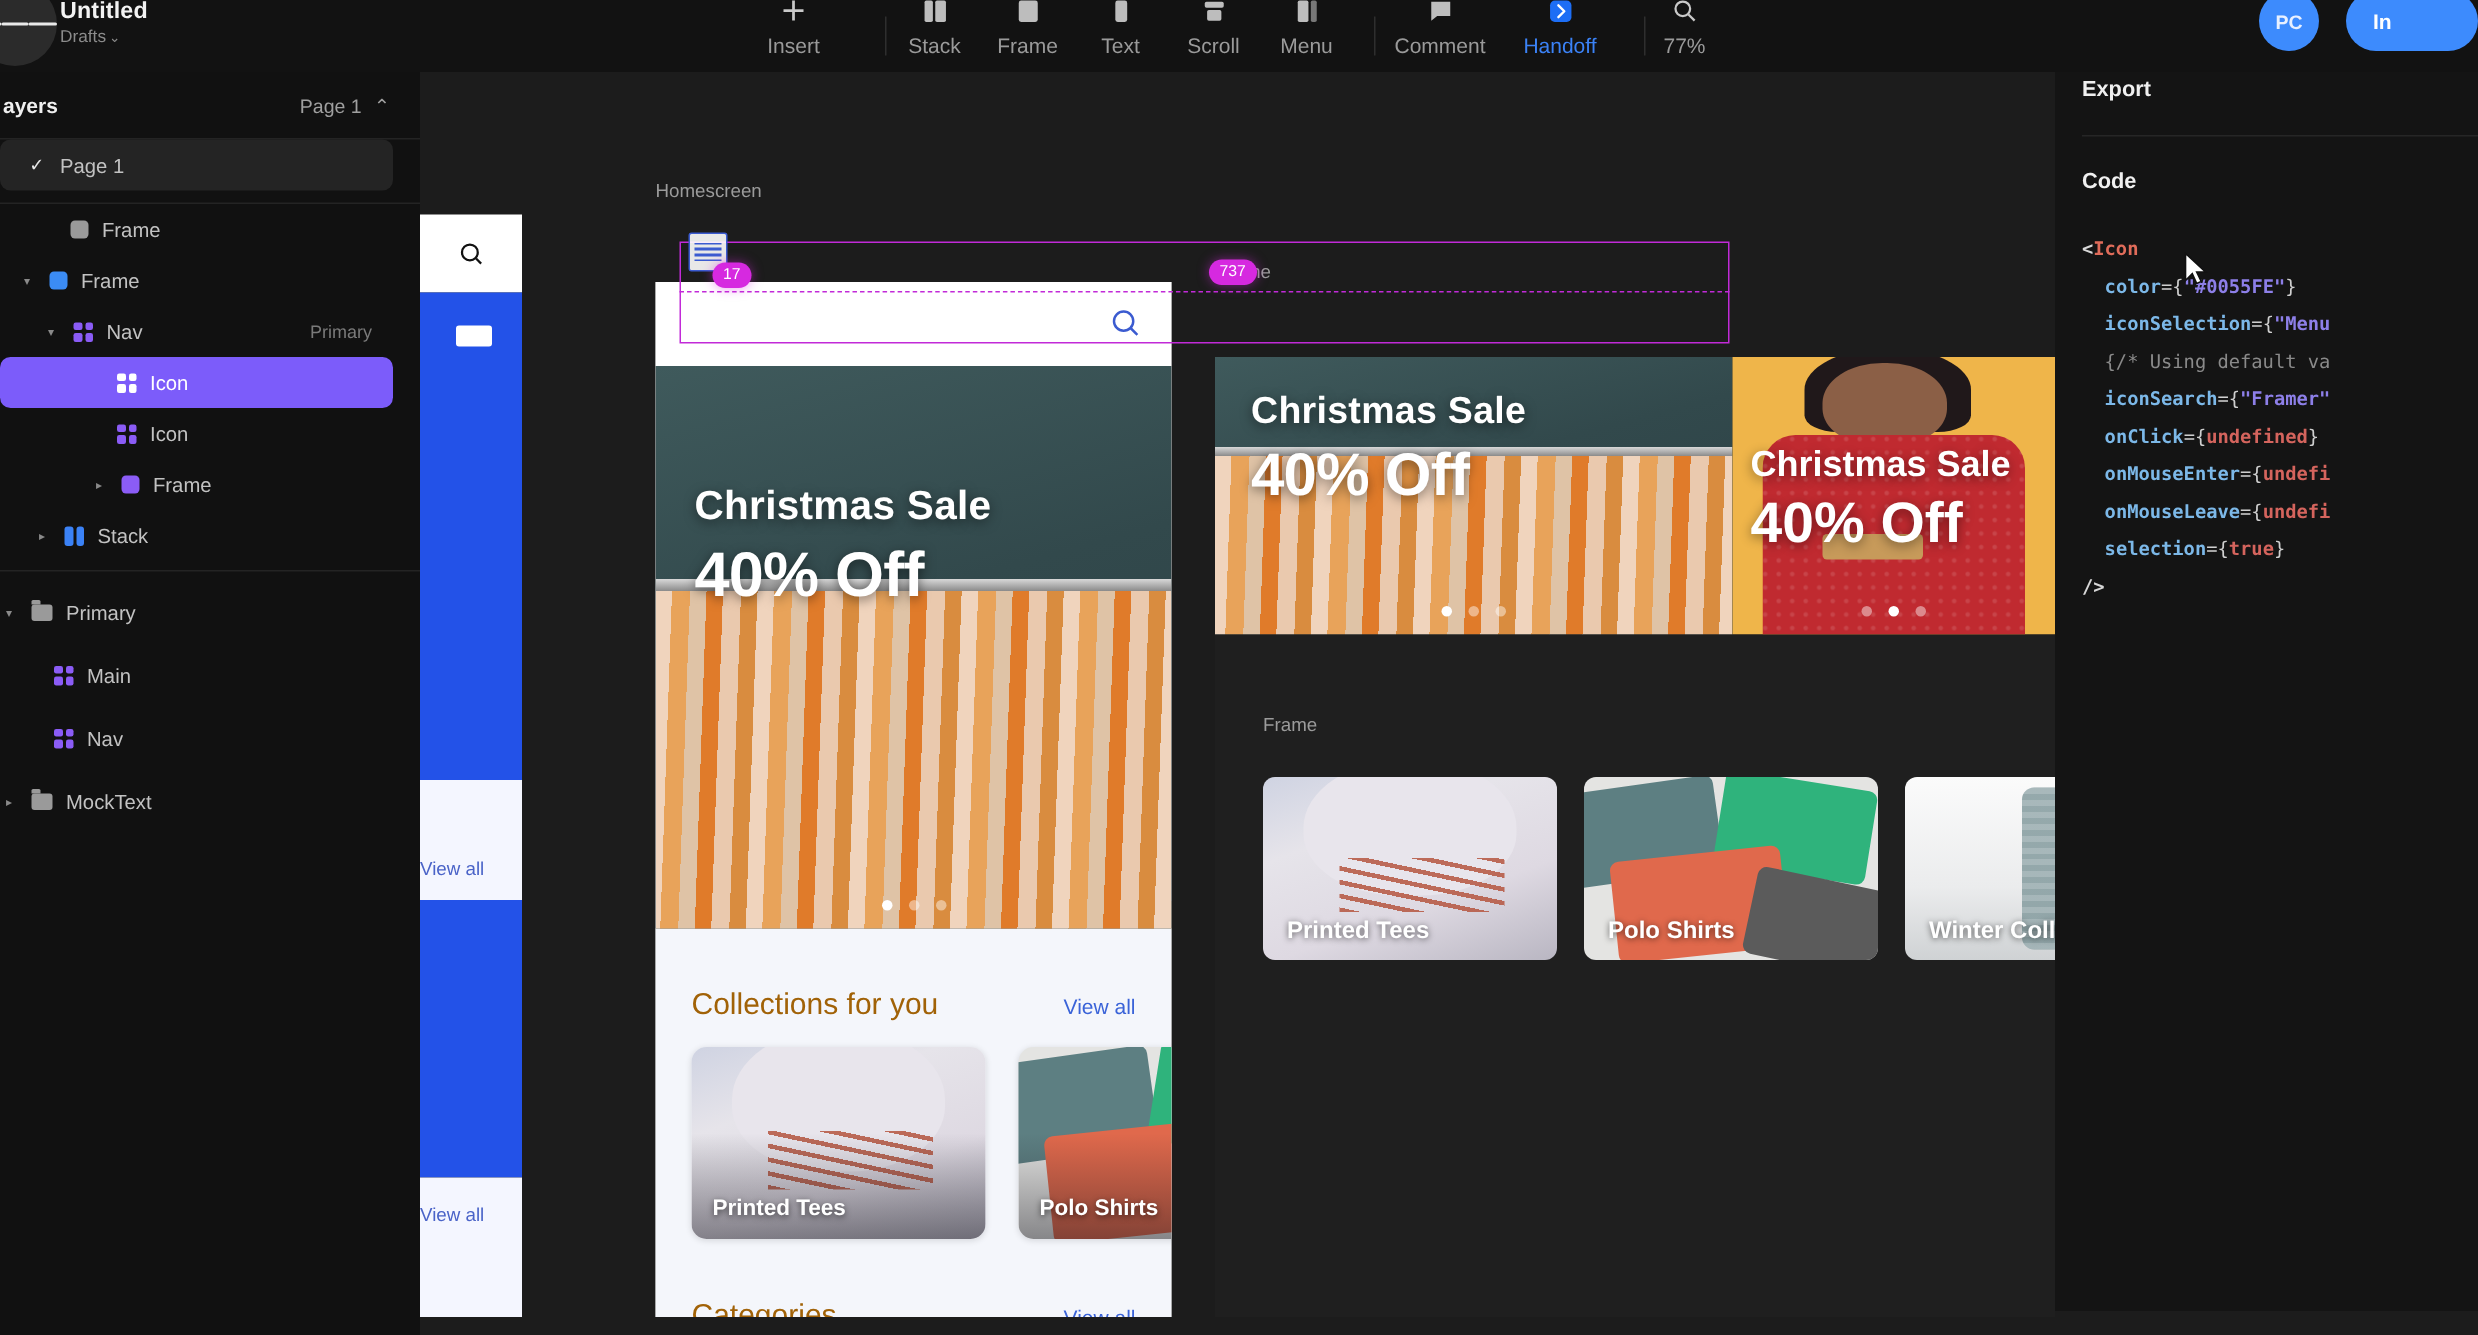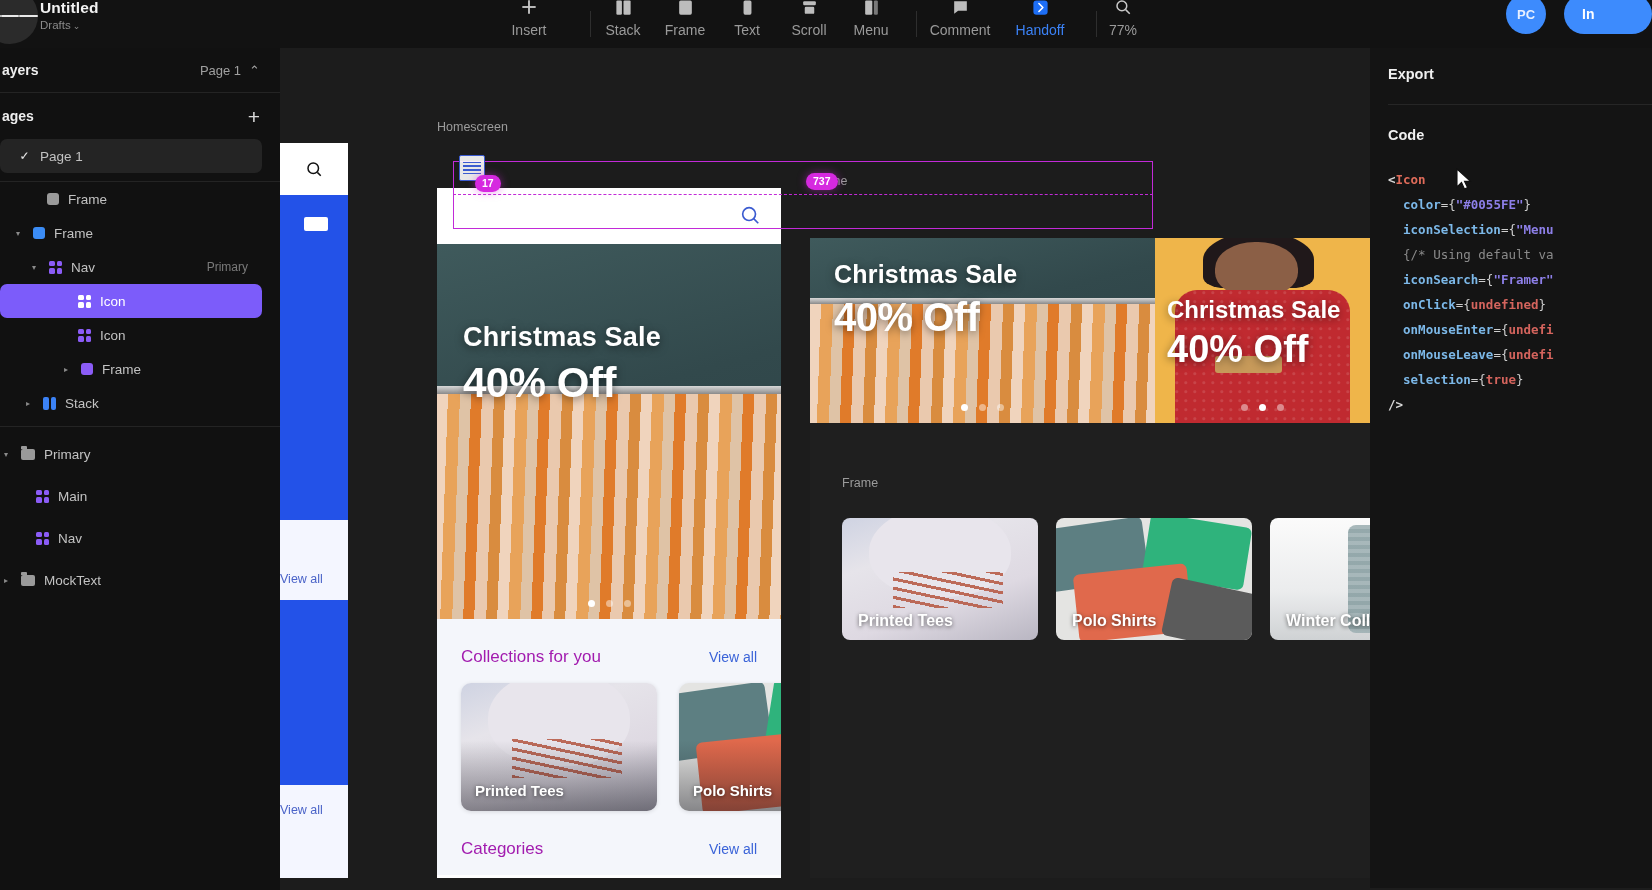--- a/index.html
+++ b/index.html
@@ -137,21 +137,21 @@
   .hero-txt .t1 { font-size: 27px; font-weight: 700; color: #fff; letter-spacing: .2px; }
   .hero-txt .t2 { font-size: 42px; font-weight: 700; color: #fff; margin-top: 6px; letter-spacing: -.5px; }
   .dots { position: absolute; bottom: 12px; left: 0; right: 0;
           display: flex; justify-content: center; gap: 11px; z-index: 4; }
   .dots i { width: 7px; height: 7px; border-radius: 50%; background: rgba(255,255,255,.45); display:block; }
   .dots i.on { background: #fff; }
 
   .sheet { background: #f4f6fb; padding: 0 24px; }
   .sec-row { display: flex; align-items: baseline; justify-content: space-between;
              padding: 28px 0 16px 0; }
-  .sec-row .t { font-size: 17px; color: #a21caf; }
+  .sec-row .t { font-size: 20px; color: #a16207; margin-top: 12px; }
   .sec-row .v { font-size: 14px; color: #3a63d8; }
   .cards { display: flex; gap: 22px; }
   .card { width: 196px; height: 128px; border-radius: 10px; position: relative;
           overflow: hidden; flex: none; box-shadow: 0 1px 4px rgba(0,0,0,.12); }
   .card .cl { position: absolute; left: 14px; bottom: 12px; font-size: 15px;
               font-weight: 700; color: #fff; text-shadow: 0 1px 4px rgba(0,0,0,.6);
               white-space: nowrap; }
   .card .shade { position:absolute; inset:0;
                  background: linear-gradient(transparent 45%, rgba(20,20,28,.45)); }
   .tee-bg { background: linear-gradient(160deg,#cfd3e2 0%, #e6e4ea 30%, #ded9e2 65%, #b9b6c2 100%); }
@@ -202,33 +202,33 @@
              overflow: hidden; flex: none; }
   .bf-card .cl { position: absolute; left: 16px; bottom: 10px; font-size: 16px;
                  font-weight: 700; color: #fff; text-shadow: 0 1px 4px rgba(0,0,0,.6);
                  white-space: nowrap; }
 
   
   .sel-box { position: absolute; border: 1.5px solid #c22ad8; pointer-events: none; }
   .sel-dash { position: absolute; border-top: 1.5px dashed #c22ad8; }
   .pill {
     position: absolute; background: #d629e0; color: #fff; font-size: 10.5px;
-    font-weight: 700; border-radius: 9px; padding: 2px 7px; line-height: 13px;
+    font-weight: 400; border-radius: 9px; padding: 2px 7px; line-height: 13px;
     box-shadow: 0 0 8px rgba(214,41,224,.5);
   }
   .sel-icon {
     position: absolute; width: 26px; height: 26px; border: 1.5px solid #3b5bd0;
     background: rgba(255,255,255,.9); display:flex; flex-direction:column;
     justify-content:center; gap:2px; padding: 4px 3px; border-radius:2px;
   }
   .sel-icon i { height: 1.6px; background: #3b5bd0; display:block; }
 
   
   .right-panel {
-    position: absolute; right: 0; top: 46px; width: 282px; height: 842px;
+    position: absolute; right: 0; top: 32px; width: 282px; height: 842px;
     background: #141414; z-index: 30; padding: 0 0 0 18px;
   }
   .rp-title { font-size: 14.5px; font-weight: 700; color: #f0f0f0; padding-top: 20px; }
   .rp-hr { height: 1px; background: #262626; margin: 22px 0 0 0; }
   .rp-code-head { font-size: 14.5px; font-weight: 700; color: #f0f0f0; padding-top: 22px; }
   .code {
     font-family: "DejaVu Sans Mono", monospace; font-size: 12.5px;
     line-height: 25px; margin-top: 24px; white-space: pre; overflow: hidden;
   }
   .c-tag   { color: #e06c5a; font-weight: 700; }
@@ -393,24 +393,20 @@
   <div class="left-panel">
     <div class="lp-head">
       <span class="lab">ayers</span>
       <span class="pg">
         <span>Page 1</span>
         <span>⌃</span>
       </span>
     </div>
     <div class="hr"></div>
 
-    <div class="sec-head">
-      <span class="lab">ages</span>
-      <span class="plus">+</span>
-    </div>
 
     <div>
       <div class="row hl" style="padding-left:18px;">
         <span class="check">✓</span>
         <span>Page 1</span>
       </div>
     </div>
 
     <div class="hr" style="margin-top:8px;"></div>
 

